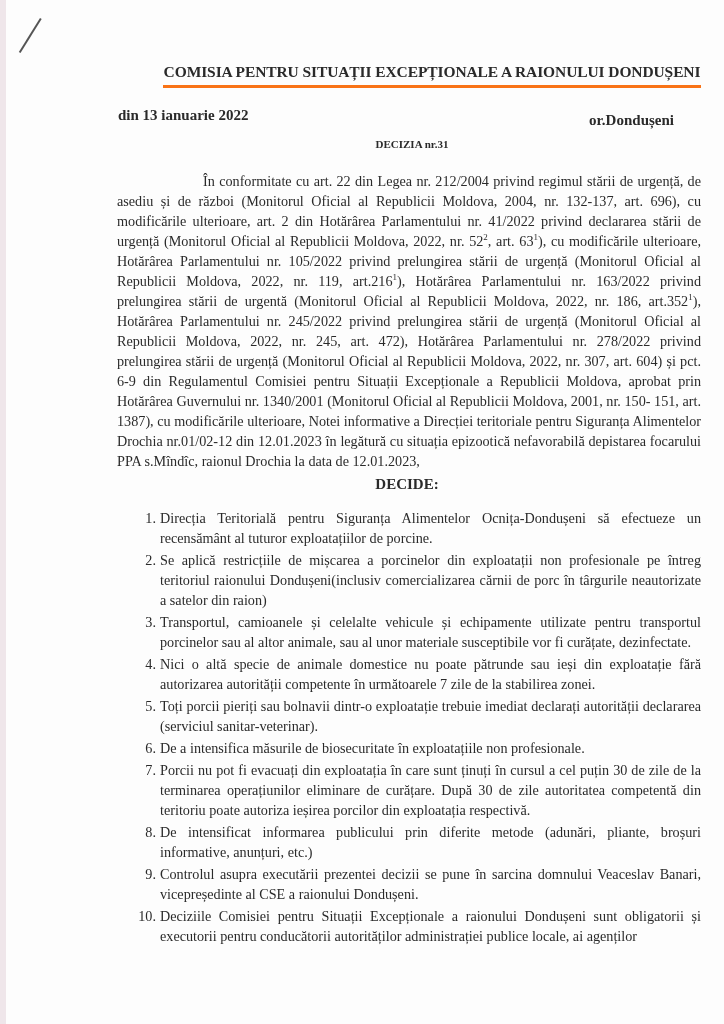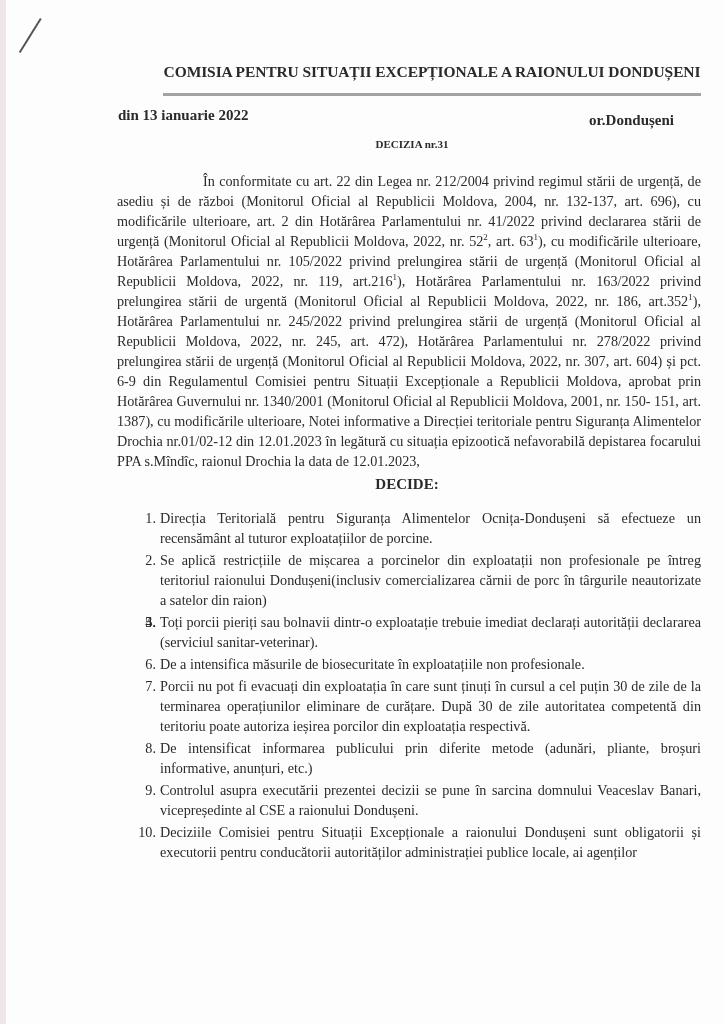--- a/index.html
+++ b/index.html
@@ -16,22 +16,22 @@
   }
   .slash {
     position: absolute; left: 18px; top: 18px; width: 2px; height: 40px;
     background: #555; transform: rotate(32deg); transform-origin: top left;
     left: 40px;
   }
   .title {
     position: absolute; left: 163px; top: 63px; width: 538px;
     font-size: 15.5px; font-weight: bold; text-align: center;
     letter-spacing: -0.1px; white-space: nowrap;
-    padding-bottom: 12px;
-    border-bottom: 3px solid #a3a3a3;
+    padding-bottom: 4px;
+    border-bottom: 3px solid #f97316;
   }
   .date {
     position: absolute; left: 118px; top: 107px;
     font-size: 15px; font-weight: bold;
   }
   .place {
     position: absolute; right: 50px; top: 112px;
     font-size: 15px; font-weight: bold;
   }
   .dec-title {
@@ -75,21 +75,21 @@
 
 <div class="dec-title">DECIZIA nr.31</div>
 
 <div class="preamble"><span>În conformitate cu art. 22 din Legea nr. 212/2004 privind regimul stării de urgență, de asediu și de război (Monitorul Oficial al Republicii Moldova, 2004, nr. 132-137, art. 696), cu modificările ulterioare, art. 2 din Hotărârea Parlamentului nr. 41/2022 privind declararea stării de urgență (Monitorul Oficial al Republicii Moldova, 2022, nr. 52</span><sup>2</sup><span>, art. 63</span><sup>1</sup><span>), cu modificările ulterioare, Hotărârea Parlamentului nr. 105/2022 privind prelungirea stării de urgență (Monitorul Oficial al Republicii Moldova, 2022, nr. 119, art.216</span><sup>1</sup><span>), Hotărârea Parlamentului nr. 163/2022 privind prelungirea stării de urgentă (Monitorul Oficial al Republicii Moldova, 2022, nr. 186, art.352</span><sup>1</sup><span>), Hotărârea Parlamentului nr. 245/2022 privind prelungirea stării de urgență (Monitorul Oficial al Republicii Moldova, 2022, nr. 245, art. 472), Hotărârea Parlamentului nr. 278/2022 privind prelungirea stării de urgență (Monitorul Oficial al Republicii Moldova, 2022, nr. 307, art. 604) și pct. 6-9 din Regulamentul Comisiei pentru Situații Excepționale a Republicii Moldova, aprobat prin Hotărârea Guvernului nr. 1340/2001 (Monitorul Oficial al Republicii Moldova, 2001, nr. 150- 151, art. 1387), cu modificările ulterioare, Notei informative a Direcției teritoriale pentru Siguranța Alimentelor Drochia nr.01/02-12 din 12.01.2023 în legătură cu situația epizootică nefavorabilă depistarea focarului PPA s.Mîndîc, raionul Drochia la data de 12.01.2023,</span></div>
 
 <div class="decide">DECIDE:</div>
 
 <ol class="items">
   <li><span class="num">1.</span><span>Direcția  Teritorială pentru Siguranța Alimentelor Ocnița-Dondușeni să efectueze un recensământ al tuturor exploatațiilor de porcine.</span></li>
   <li><span class="num">2.</span><span>Se aplică restricțiile de mișcarea a porcinelor din exploatații non profesionale pe întreg teritoriul raionului Dondușeni(inclusiv comercializarea cărnii de porc în târgurile neautorizate a satelor din raion)</span></li>
-  <li><span class="num">3.</span></li>
-  <li><span class="num">4.</span></li>
+  <li><span class="num">3.</span><span>Transportul, camioanele și celelalte vehicule și echipamente utilizate pentru transportul porcinelor sau al altor animale, sau al unor materiale susceptibile vor fi curățate, dezinfectate.</span></li>
+  <li><span class="num">4.</span><span>Nici o altă specie de animale domestice nu poate pătrunde sau ieși din exploatație fără autorizarea autorității competente în următoarele  7 zile de la stabilirea zonei.</span></li>
   <li><span class="num">5.</span><span>Toți porcii pieriți sau bolnavii dintr-o exploatație trebuie imediat   declarați autorității declararea (serviciul sanitar-veterinar).</span></li>
   <li><span class="num">6.</span><span>De a intensifica măsurile de biosecuritate în exploatațiile non profesionale.</span></li>
   <li><span class="num">7.</span><span>Porcii nu pot fi evacuați  din exploatația în care sunt ținuți în cursul a cel puțin 30 de zile de la terminarea operațiunilor eliminare de curățare. După 30 de zile autoritatea competentă din teritoriu poate autoriza ieșirea porcilor din exploatația respectivă.</span></li>
   <li><span class="num">8.</span><span>De intensificat informarea publicului prin diferite metode (adunări, pliante, broșuri informative, anunțuri, etc.)</span></li>
   <li><span class="num">9.</span><span>Controlul asupra executării prezentei decizii se pune în sarcina domnului Veaceslav Banari, vicepreședinte al CSE a raionului Dondușeni.</span></li>
   <li><span class="num">10.</span><span>Deciziile Comisiei pentru Situații Excepționale a raionului Dondușeni sunt obligatorii și executorii pentru conducătorii autorităților administrației publice locale, ai agenților</span></li>
 </ol>
 
 </body></html>

